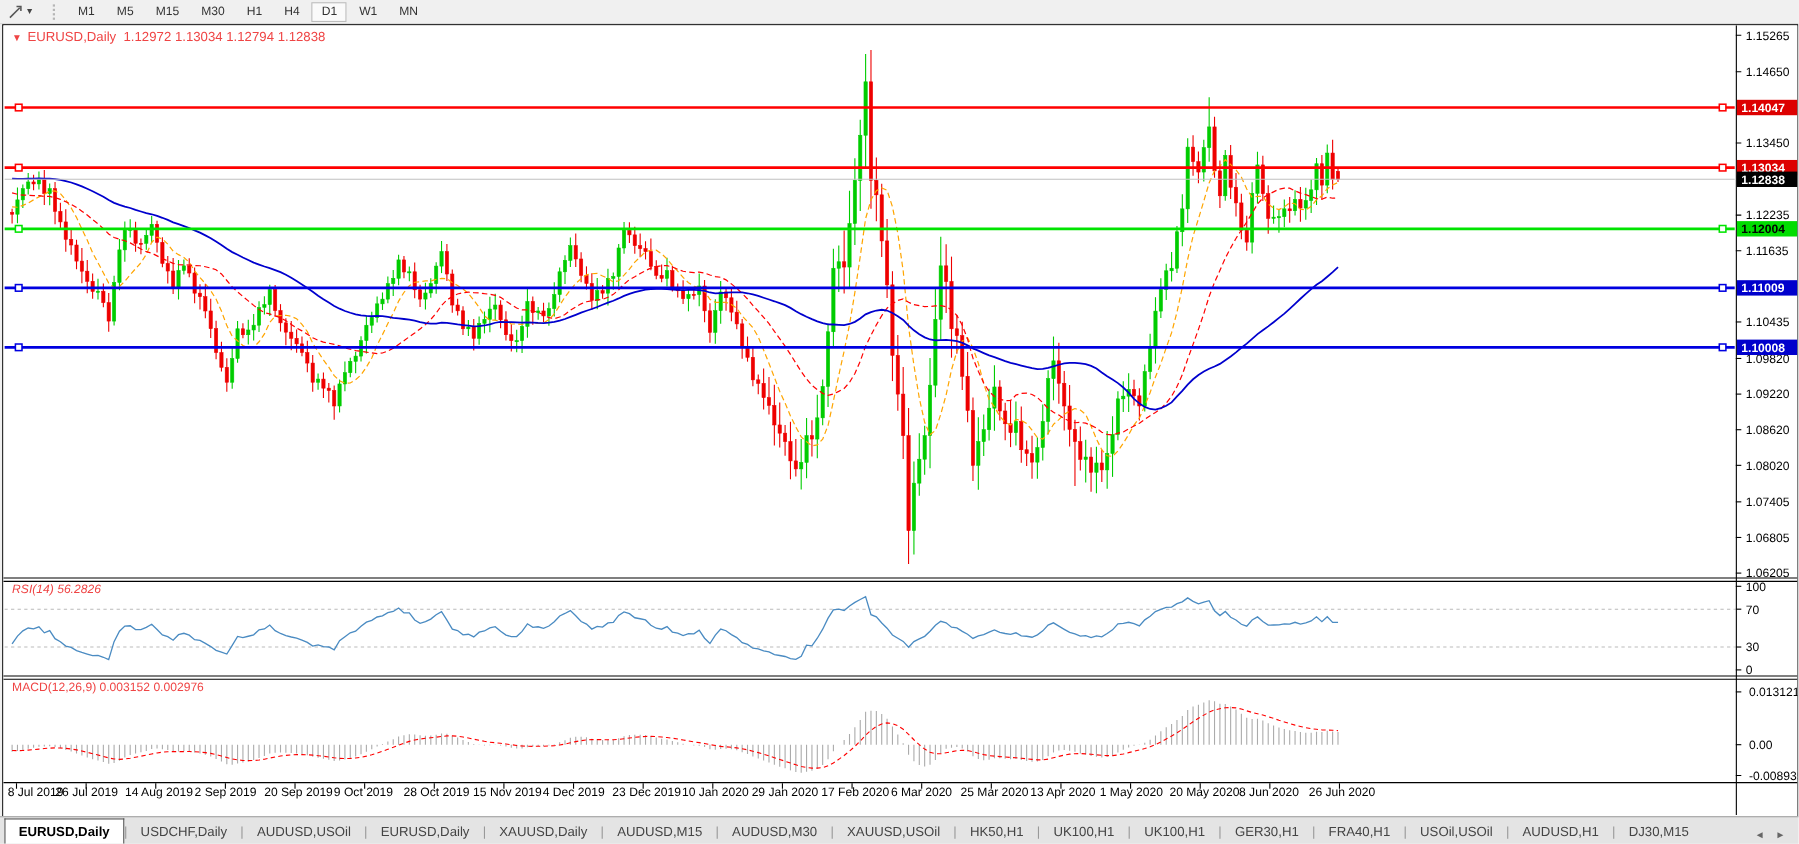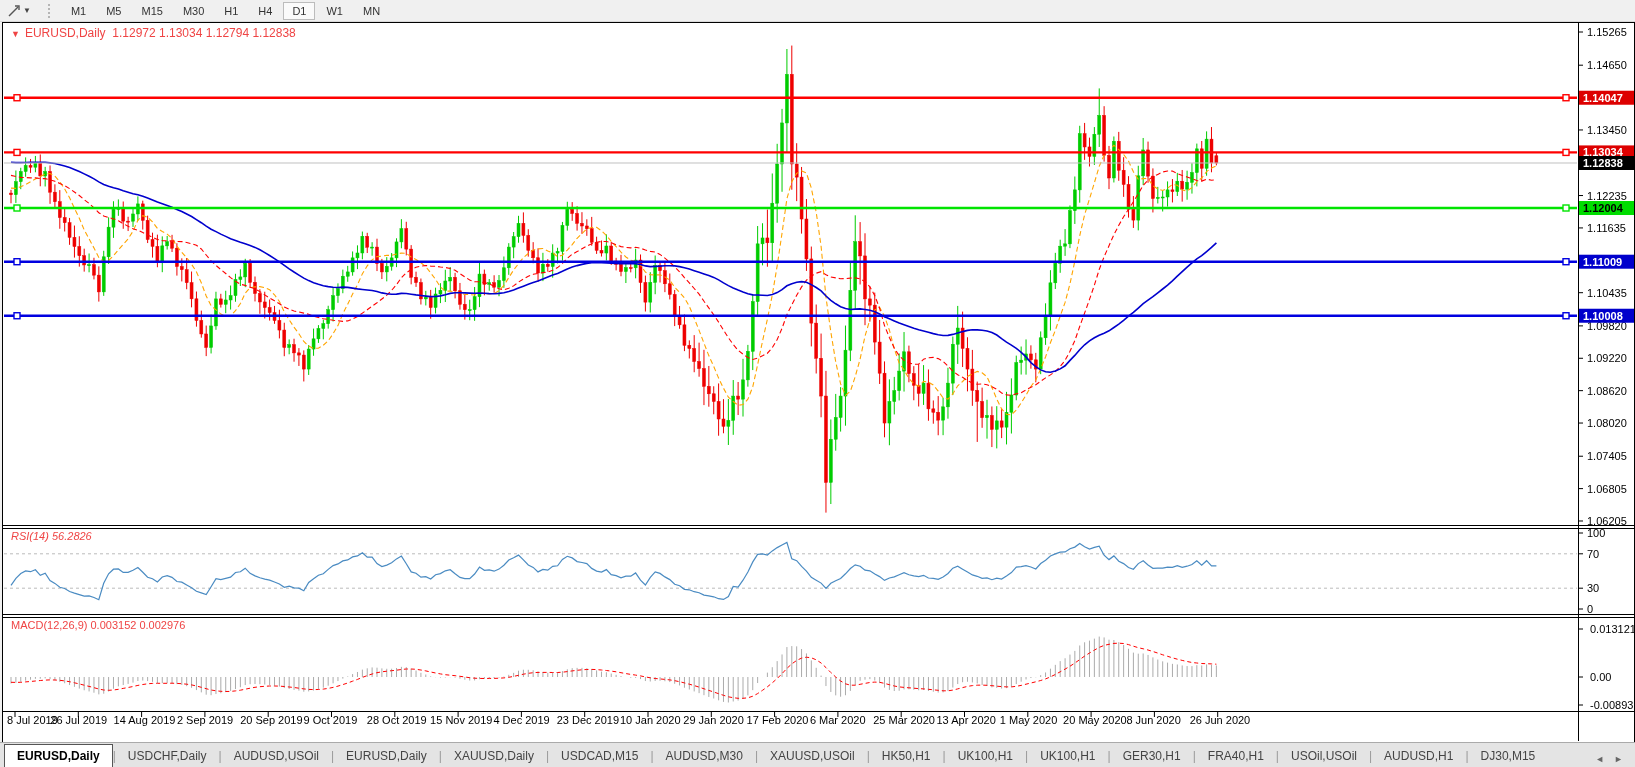--- a/index.html
+++ b/index.html
@@ -955,21 +955,21 @@
         <div class="tab active">EURUSD,Daily</div>
         <div class="tab-sep">|</div>
         <div class="tab">USDCHF,Daily</div>
         <div class="tab-sep">|</div>
         <div class="tab">AUDUSD,USOil</div>
         <div class="tab-sep">|</div>
         <div class="tab">EURUSD,Daily</div>
         <div class="tab-sep">|</div>
         <div class="tab">XAUUSD,Daily</div>
         <div class="tab-sep">|</div>
-        <div class="tab">USDCAD,M15</div>
+        <div class="tab">AUDUSD,M15</div>
         <div class="tab-sep">|</div>
         <div class="tab">AUDUSD,M30</div>
         <div class="tab-sep">|</div>
         <div class="tab">XAUUSD,USOil</div>
         <div class="tab-sep">|</div>
         <div class="tab">HK50,H1</div>
         <div class="tab-sep">|</div>
         <div class="tab">UK100,H1</div>
         <div class="tab-sep">|</div>
         <div class="tab">UK100,H1</div>

